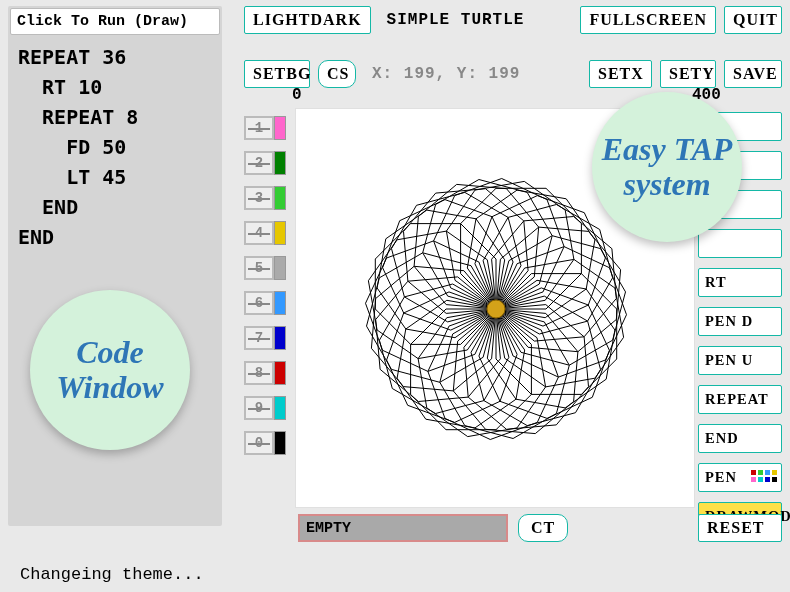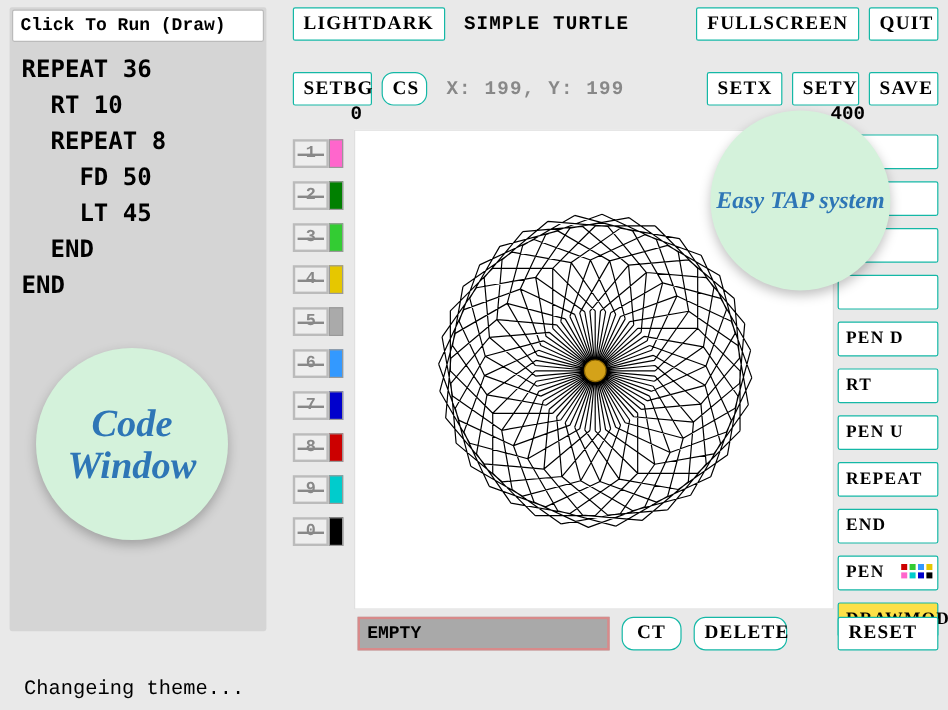--- a/index.html
+++ b/index.html
@@ -132,21 +132,21 @@
     background: #D4F2DB;
     box-shadow: 0 4px 10px rgba(0,0,0,0.25);
     display: flex; align-items: center; justify-content: center;
     text-align: center;
     font-style: italic;
     font-weight: bold;
     font-family: Georgia, "Times New Roman", serif;
     color: #2E76B6;
   }
   .bubble.code { left: 30px; top: 290px; font-size: 32px; line-height: 1.1; }
-  .bubble.easy { right: 48px; top: 92px; width: 150px; height: 150px; font-size: 20px; line-height: 1.1; }
+  .bubble.easy { right: 48px; top: 92px; width: 150px; height: 150px; font-size: 32px; line-height: 1.1; }
 </style>
 </head>
 <body>
 
 <div class="code-panel">
   <button class="run-btn">Click To Run (Draw)</button>
   <pre class="code-text">REPEAT 36
   RT 10
   REPEAT 8
     FD 50
@@ -224,22 +224,22 @@
       <div class="swatch-num">0</div>
       <div class="swatch-color" style="background: rgb(0, 0, 0);"></div>
     </div>
   </div>
 
 <div class="cmd-col">
   <button class="btn hidden-label">.</button>
   <button class="btn hidden-label">.</button>
   <button class="btn hidden-label">.</button>
   <button class="btn hidden-label">.</button>
+  <button class="btn">RT</button>
   <button class="btn">PEN D</button>
-  <button class="btn">RT</button>
   <button class="btn">PEN U</button>
   <button class="btn">REPEAT</button>
   <button class="btn">END</button>
   <button class="btn" style="position:relative">
     <span>PEN</span>
     <span class="pen-swatches" id="pen-swatches">
         <span style="background: rgb(204, 0, 0);"></span>
         <span style="background: rgb(51, 204, 51);"></span>
         <span style="background: rgb(51, 153, 255);"></span>
         <span style="background: rgb(230, 199, 0);"></span>
@@ -248,20 +248,19 @@
         <span style="background: rgb(0, 0, 204);"></span>
         <span style="background: rgb(0, 0, 0);"></span>
       </span>
   </button>
   <button class="btn" style="background:#fde047">DRAWMODE</button>
 </div>
 
 <div class="bottom-row">
   <input class="empty-input" value="EMPTY" style="">
   <button class="btn center" style="width:50px">CT</button>
-  <button class="btn center" style="width:78px">DELETE</button>
 </div>
 <button class="btn reset-btn">RESET</button>
 
 <div class="status">Changeing theme...</div>
 
 <div class="bubble code">Code Window</div>
 <div class="bubble easy">Easy TAP system</div>
 
 </body></html>

